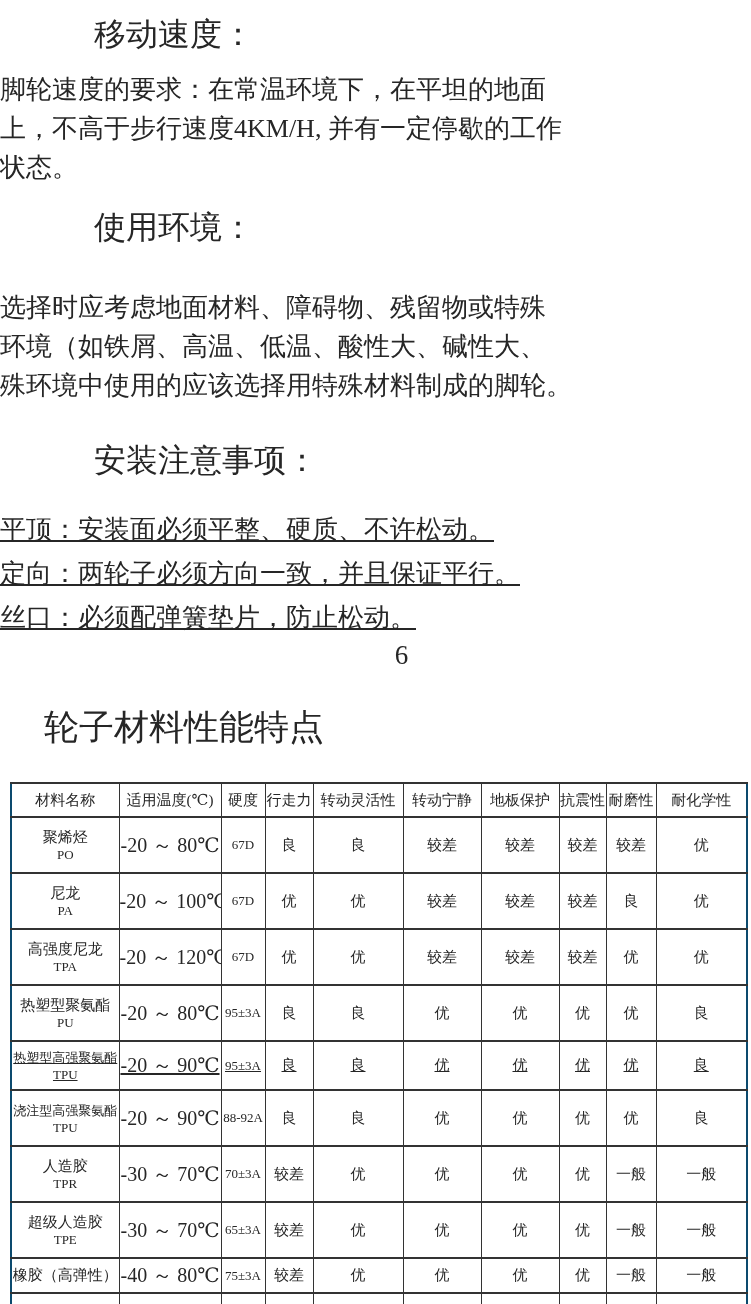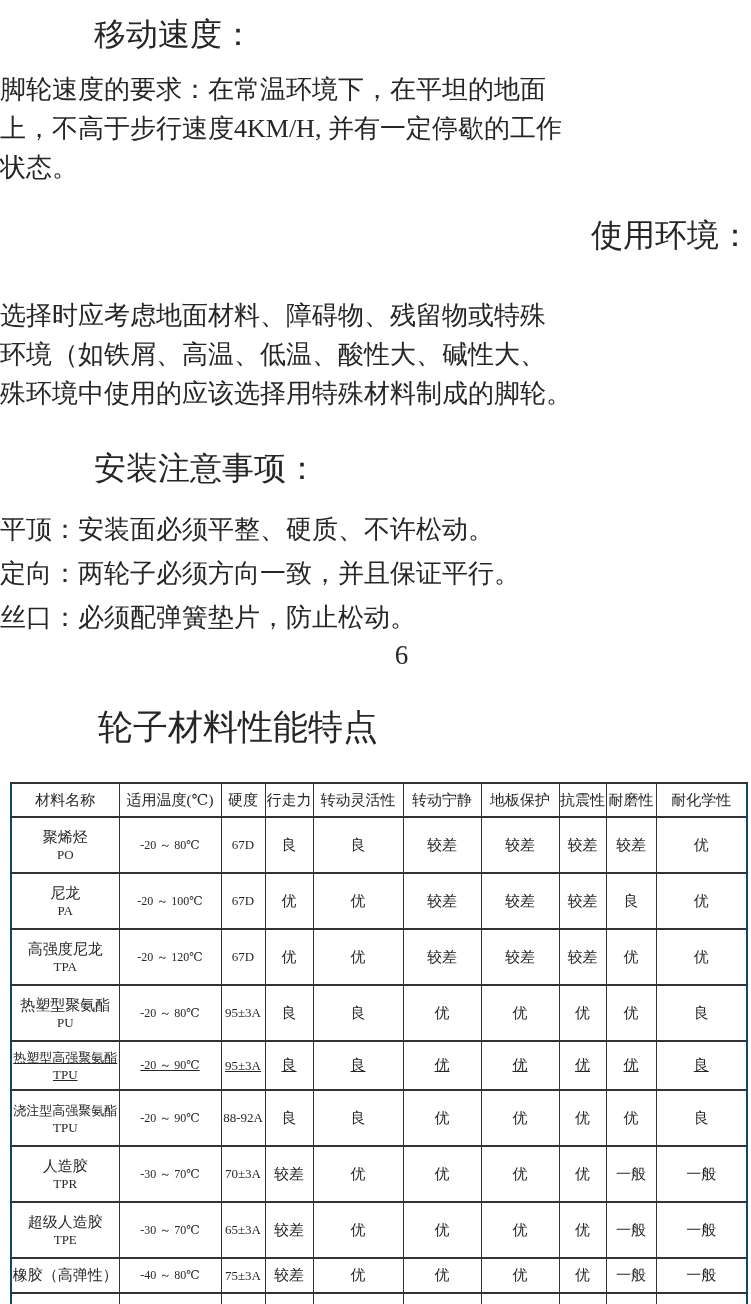--- a/index.html
+++ b/index.html
@@ -13,33 +13,33 @@
   .sec-heading {
     margin:0; padding-left:94px;
     font-size:32px; font-weight:400; line-height:40px;
     white-space:nowrap;
   }
   .para { margin:0; }
   .para .line {
     font-size:26px; line-height:39px; white-space:nowrap;
   }
   #para-1 { margin-top:16px; }
-  #heading-2 { margin-top:28px;text-align:right; }
+  #heading-2 { margin-top:20px; }
   #para-2 { margin-top:41px; }
   #heading-3 { margin-top:35px; }
-  #install-list { margin-top:20px; }
+  #install-list { margin-top:28px;text-decoration:underline; }
   #install-list .line { line-height:44px; }
 
   .page-number {
     margin-top:0; padding-left:52px;
     text-align:center; font-size:27px; line-height:30px;
   }
 
   .table-heading {
-    margin:36px 0 0 0; padding-left:98px;
+    margin:36px 0 0 0; padding-left:44px;
     font-size:35px; font-weight:400; line-height:44px;
     white-space:nowrap;
   }
 
   table {
     border-collapse:collapse; table-layout:fixed;
     margin:32px 0 0 10px; width:736px;
     border:2px solid #0c4a6e;
   }
   th, td {
@@ -48,21 +48,21 @@
     text-align:center; vertical-align:middle; padding:0;
     overflow:hidden;
   }
   thead tr { height:34px; }
   tbody tr { height:56px; }
   tbody tr:nth-child(5) { height:49px;text-decoration:underline; }
   tbody tr:nth-child(9) { height:35px; }
   tbody tr:nth-child(10) { height:52px; }
   thead th { font-size:15px; font-weight:400; white-space:nowrap; }
   td { font-size:15px; }
-  td.temp { font-size:12px; white-space:nowrap; }
+  td.temp { font-size:20px; white-space:nowrap; }
   td.hard { font-size:13px; white-space:nowrap; }
   td.mat .name { font-size:15px; line-height:19px; white-space:nowrap; }
   td.mat .name.long { font-size:13px; }
   td.mat .code { font-size:13px; line-height:16px; }
   col.c0{width:108px} col.c1{width:102px} col.c2{width:44px}
   col.c3{width:48px}  col.c4{width:90px}  col.c5{width:78px}
   col.c6{width:78px}  col.c7{width:47px}  col.c8{width:50px}
   col.c9{width:91px}
 </style>
 </head>

